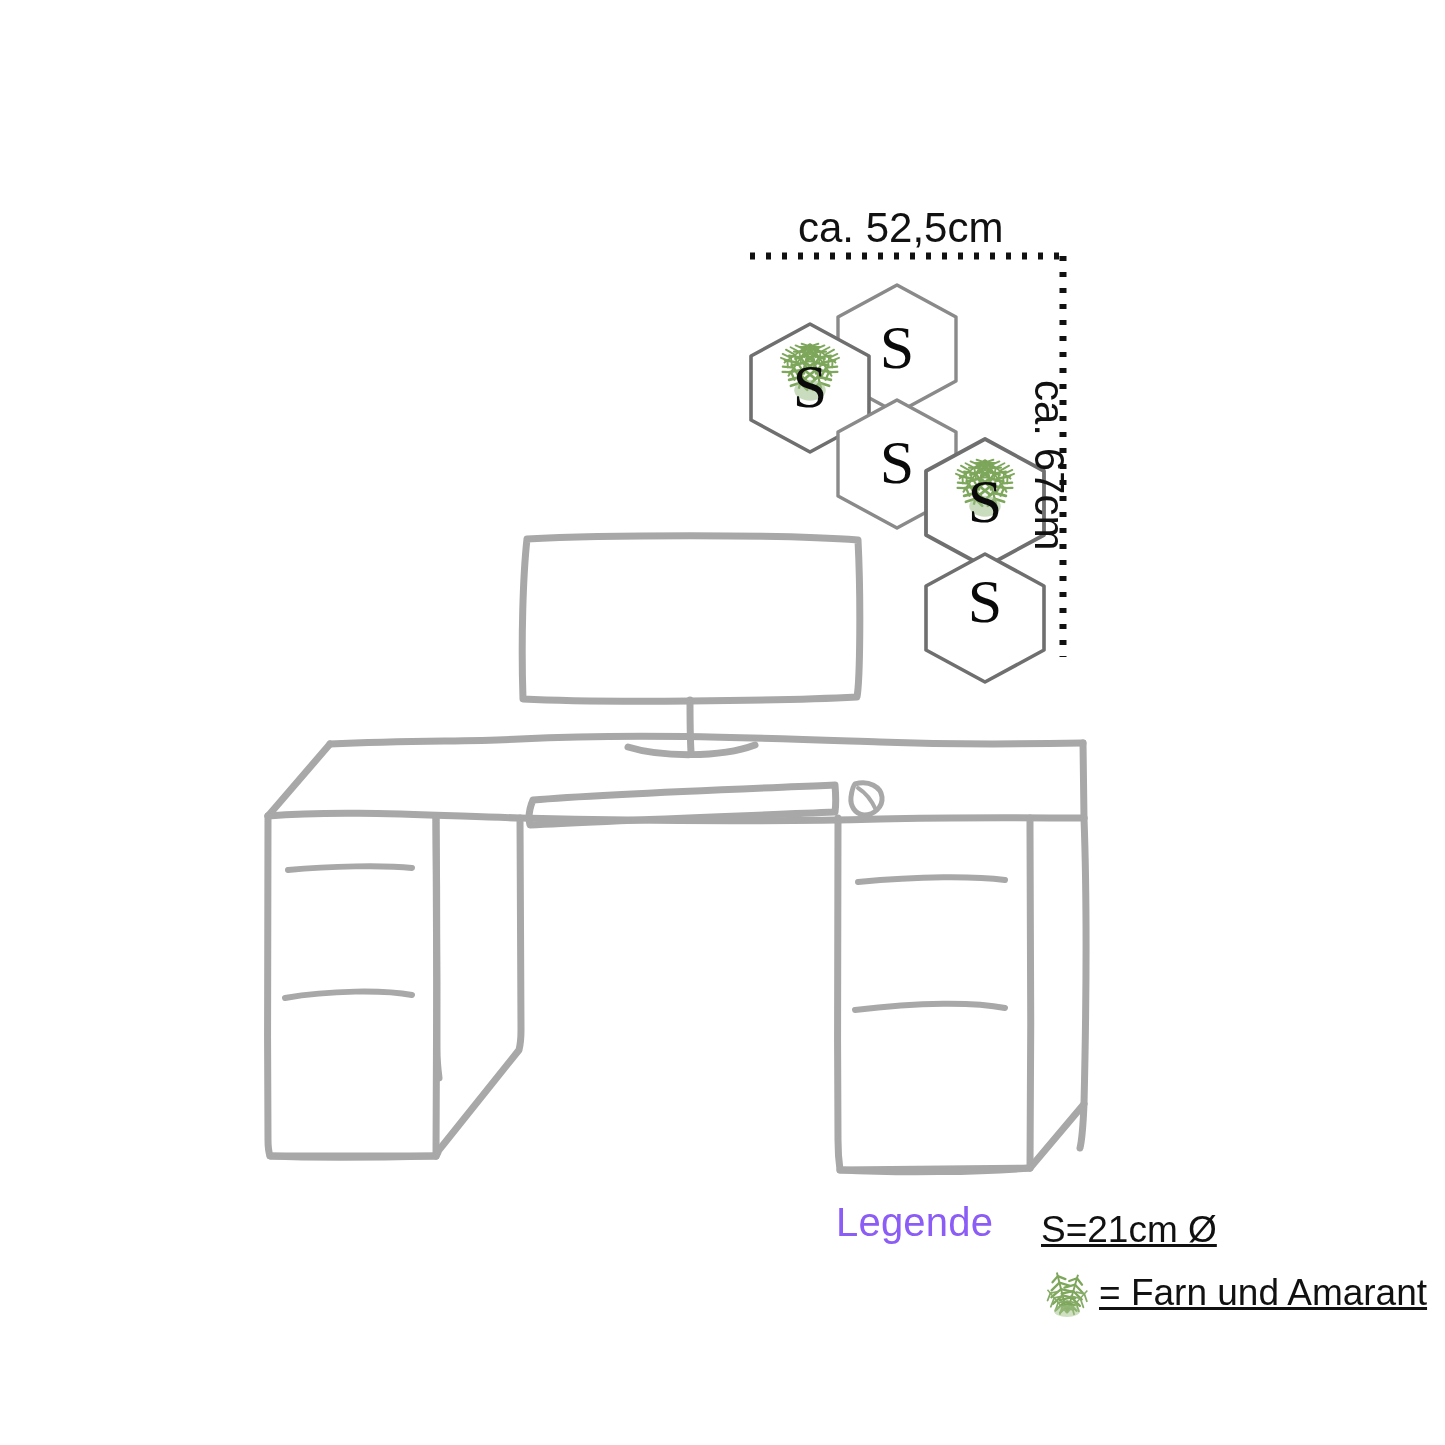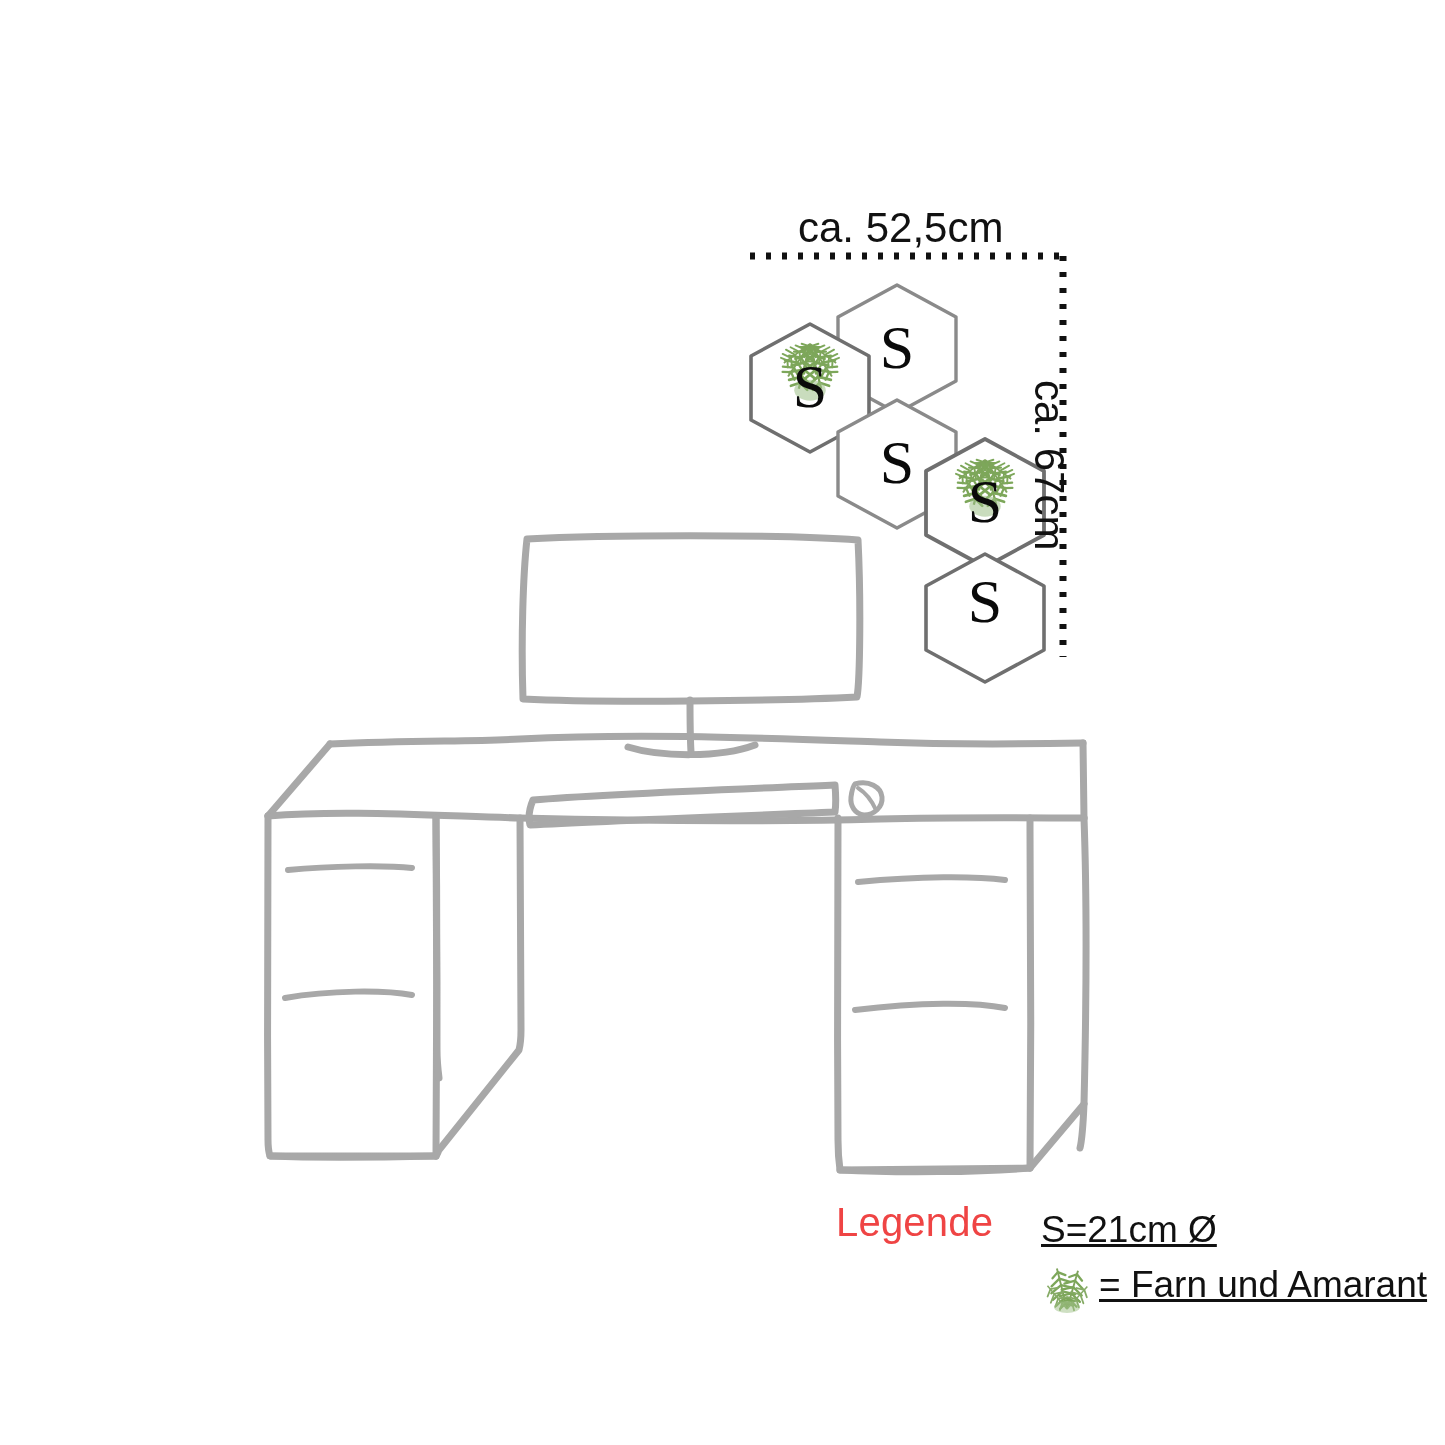--- a/index.html
+++ b/index.html
@@ -35,21 +35,21 @@
     top: 1202px;
     width: 600px;
     height: 220px;
   }
   .legend-title {
     position: absolute;
     left: 0px;
     top: 0px;
     font-size: 40px;
     font-family: "Liberation Sans", sans-serif;
-    color: #ef4444;
+    color: #8b5cf6;
     line-height: 1;
     letter-spacing: 0.2px;
     white-space: nowrap;
   }
   .legend-rows {
     position: absolute;
     left: 205px;
     top: 2px;
     width: 400px;
     text-decoration: underline;
@@ -58,21 +58,21 @@
     height: 52px;
     font-size: 37px;
     font-family: "Liberation Sans", sans-serif;
     color: #111111;
     white-space: nowrap;
     line-height: 52px;
   }
   .legend-row-icon {
     height: 58px;
     display: flex;
-    align-items: center;
+    align-items: flex-end;
     font-size: 37px;
     font-family: "Liberation Sans", sans-serif;
     color: #111111;
     white-space: nowrap;
   }
   .legend-fern {
     width: 56px;
     height: 50px;
     margin-right: 2px;
     flex: 0 0 auto;

